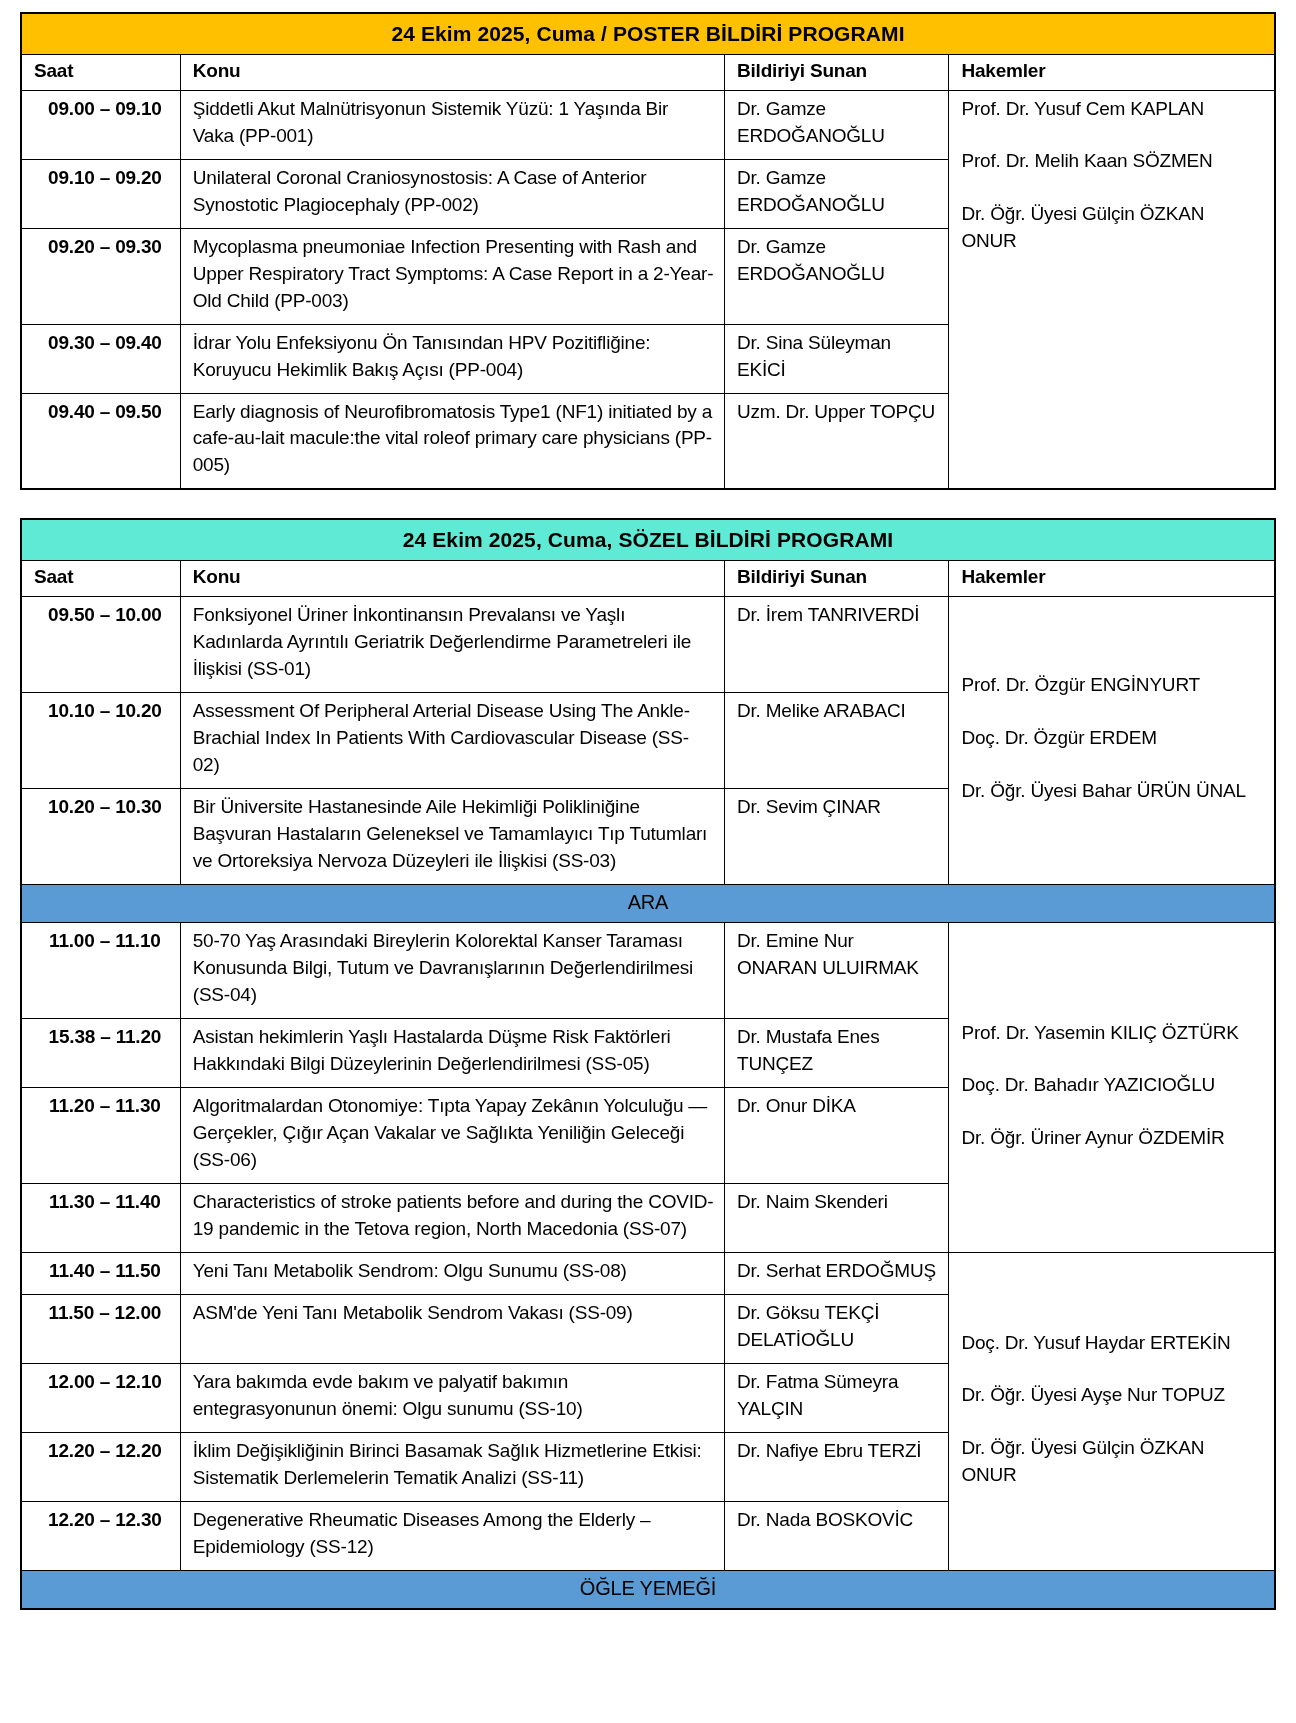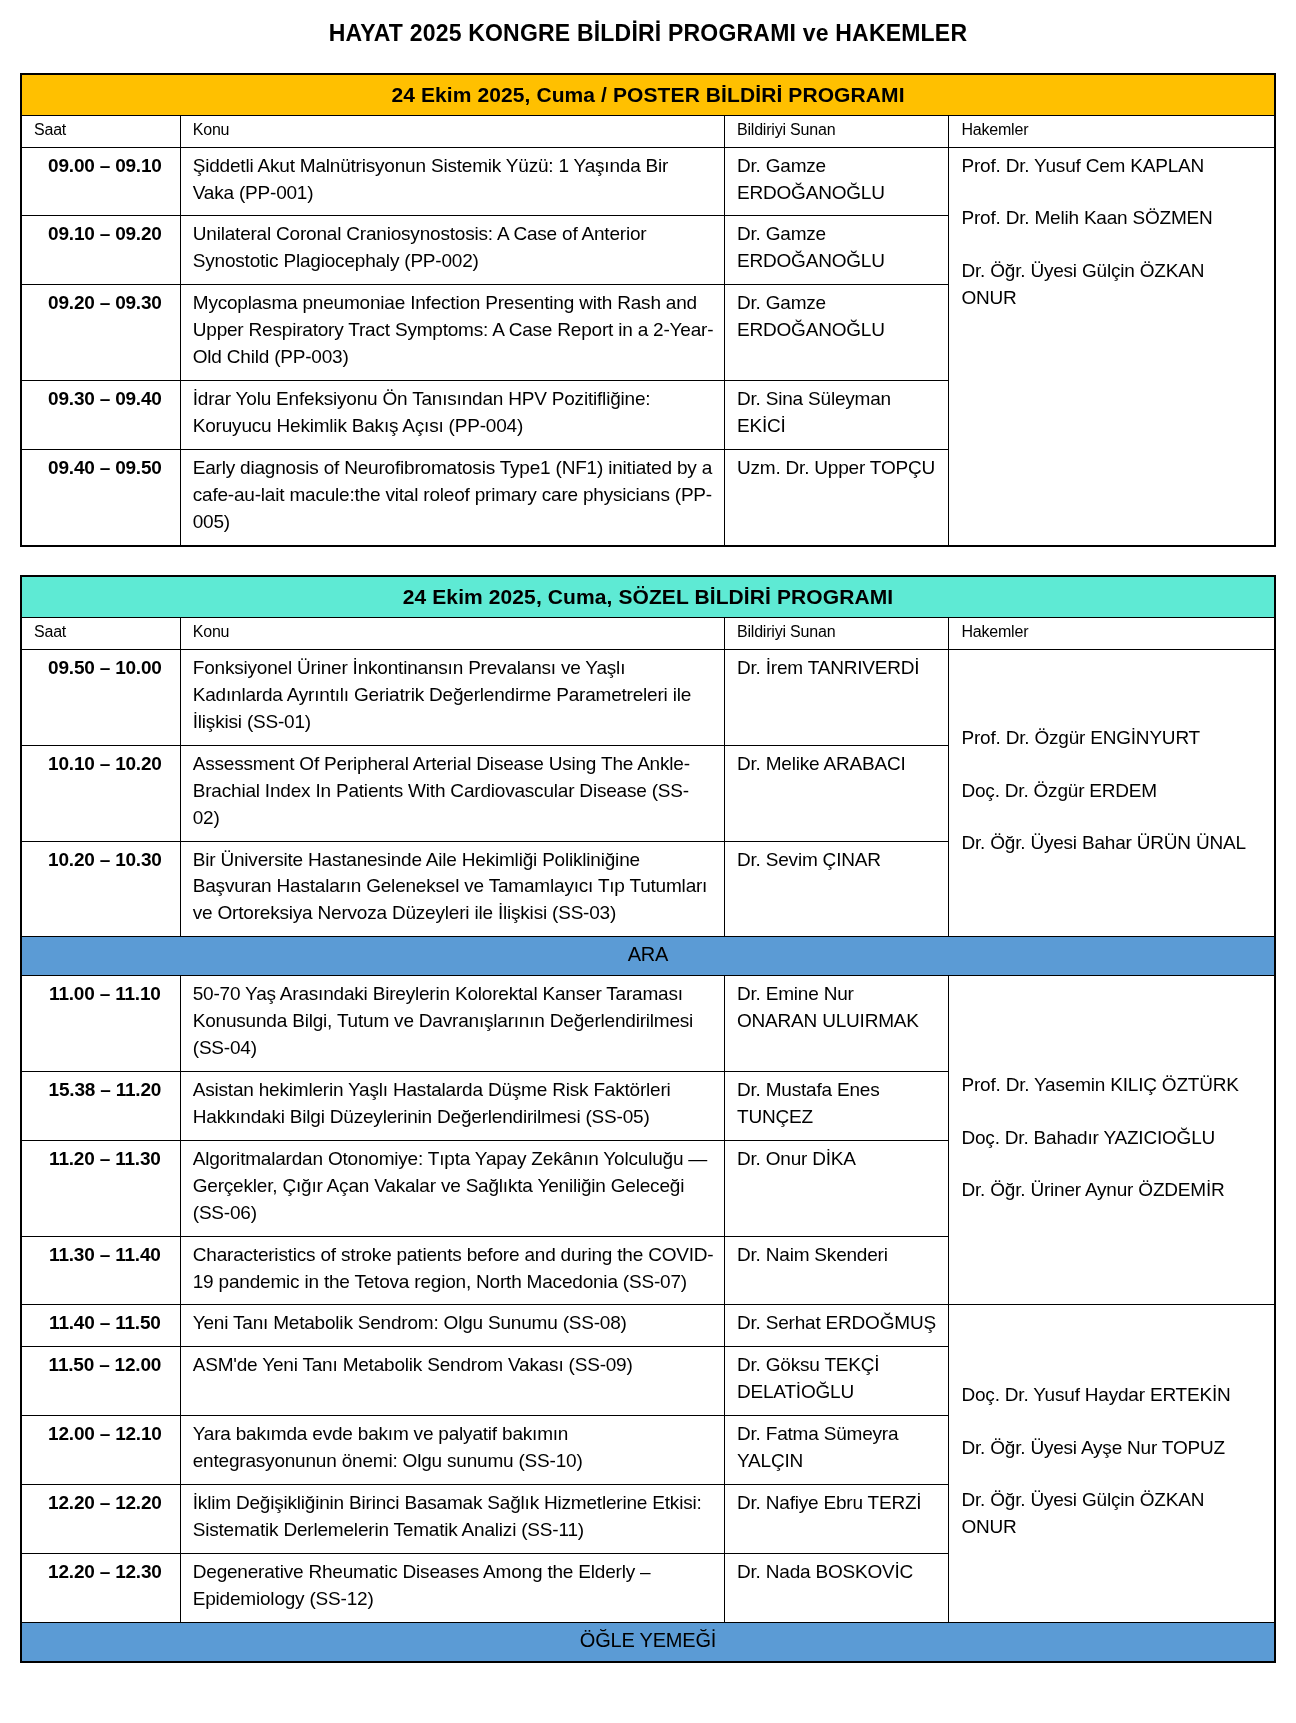--- a/index.html
+++ b/index.html
@@ -36,22 +36,22 @@
     letter-spacing: -0.2px;
   }
   th.banner {
     text-align: center;
     font-weight: bold;
     font-size: 21px;
     padding: 5px 8px;
     letter-spacing: 0.1px;
   }
   tr.colhead th {
-    font-weight: normal;
-    font-size: 16px;
+    font-weight: bold;
+    font-size: 19px;
     padding: 3px 10px 5px 12px;
   }
   td.saat {
     font-weight: bold;
     text-align: center;
     padding-left: 12px;
     padding-right: 4px;
     white-space: nowrap;
   }
   td.hakemler .hakem + .hakem { margin-top: 1.35em; }
@@ -60,21 +60,20 @@
     text-align: center;
     font-size: 20px;
     padding: 3px 8px 6px 8px;
     font-weight: normal;
   }
 </style>
 </head>
 <body>
 
 <div class="page">
-  <h1 class="page-title">HAYAT 2025 KONGRE BİLDİRİ PROGRAMI ve HAKEMLER</h1>
   <div id="tables">
       <table class="program">
         <colgroup>
           <col style="width: 12.7%;">
           <col style="width: 43.4%;">
           <col style="width: 17.9%;">
           <col style="width: 26%;">
         </colgroup>
         <thead>
           <tr>

